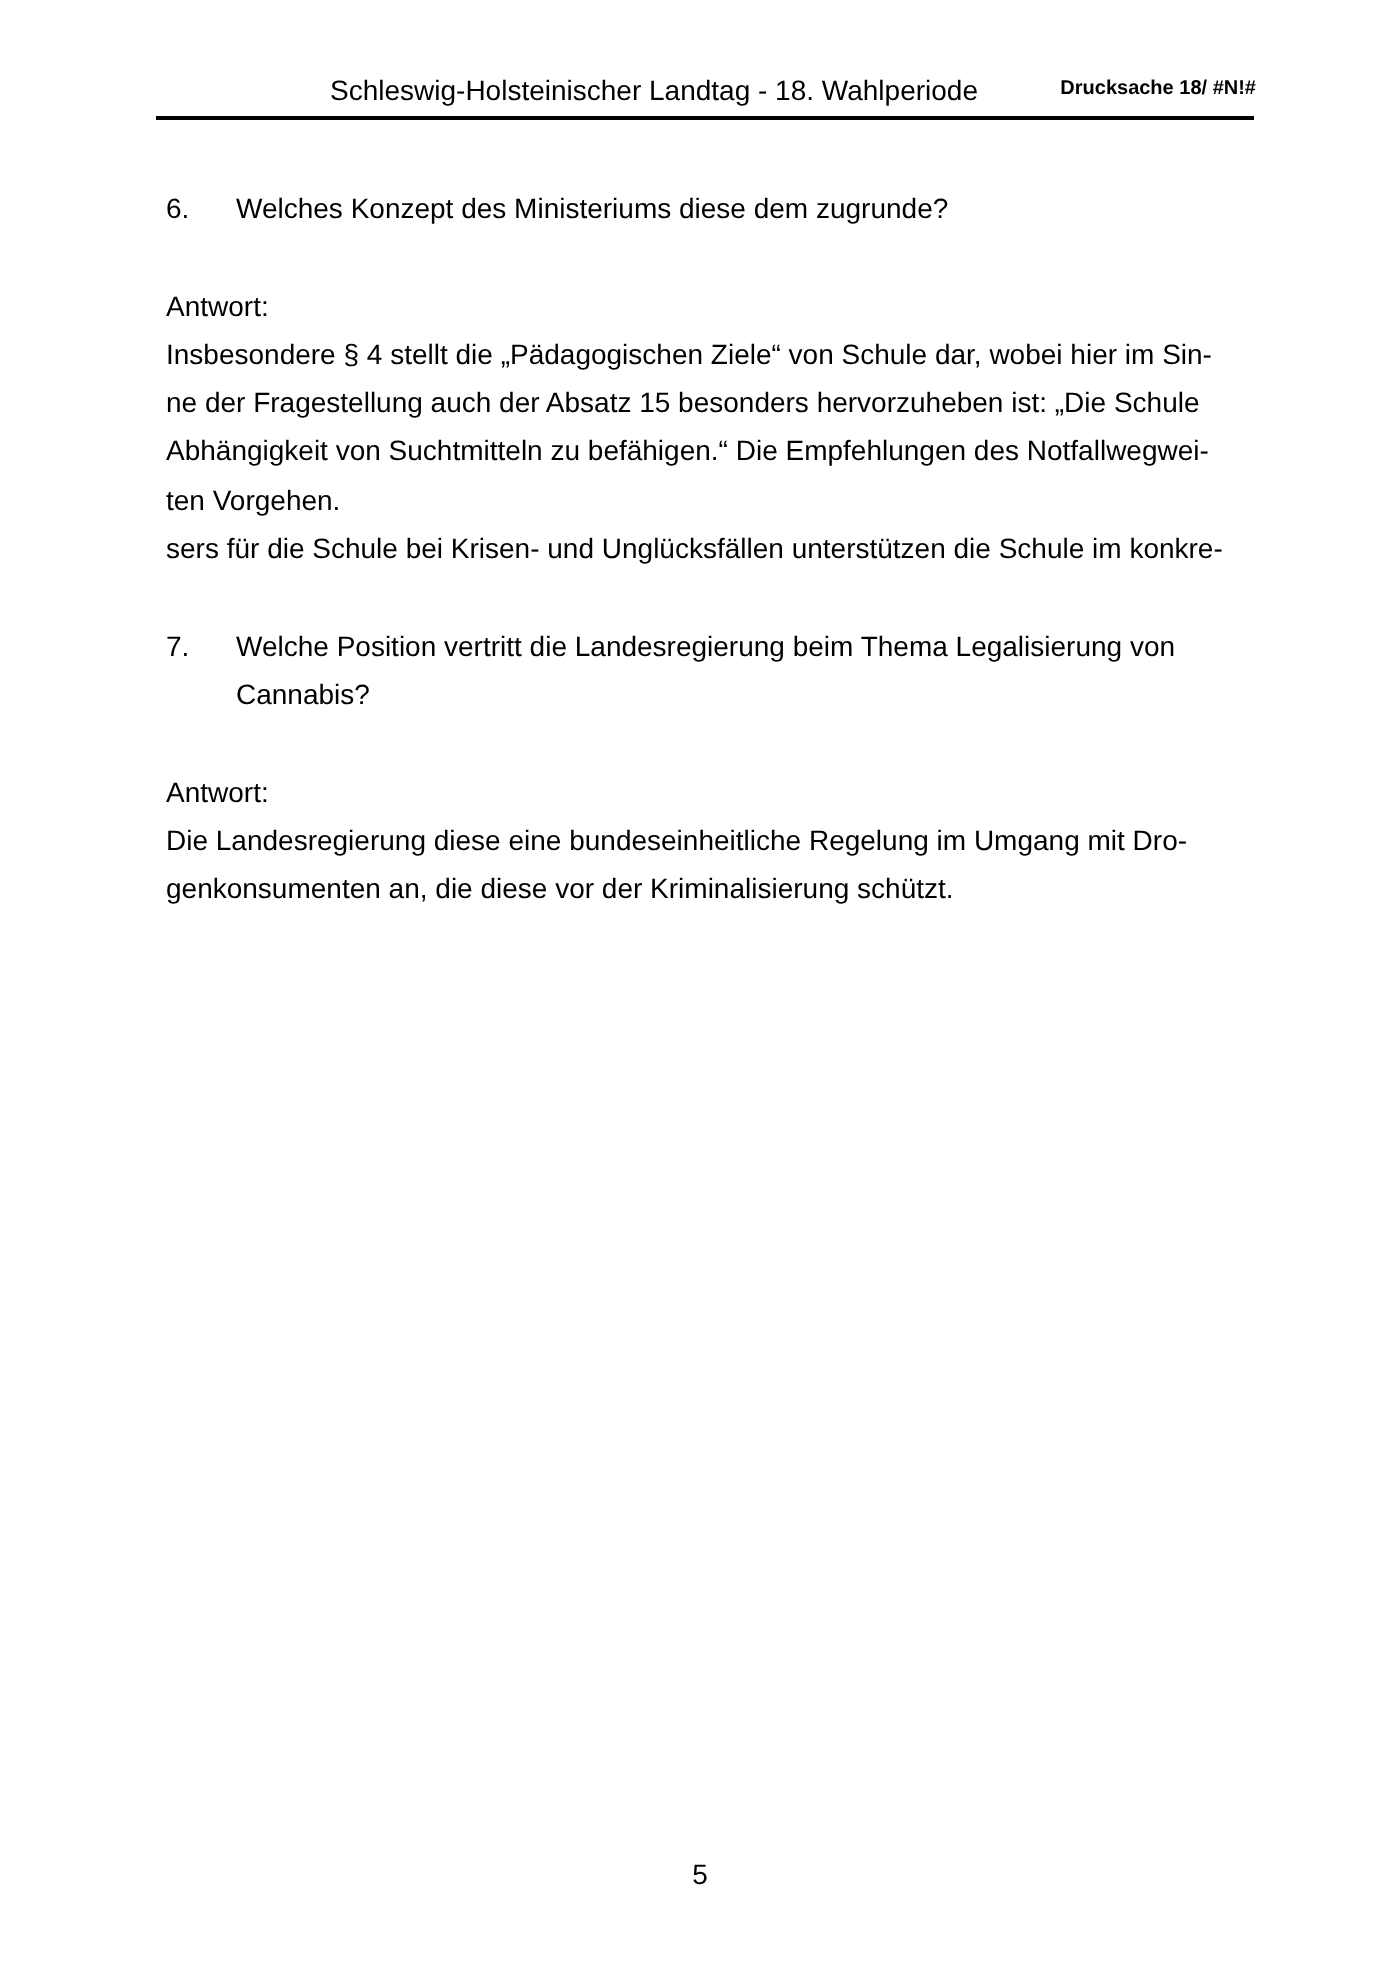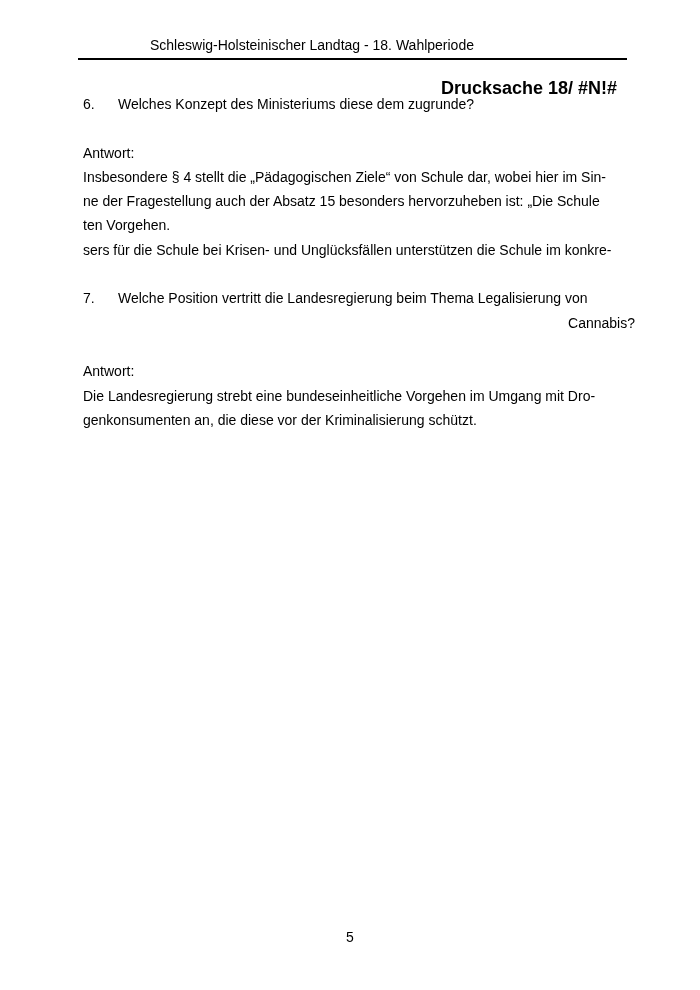--- a/index.html
+++ b/index.html
@@ -8,42 +8,42 @@
     background: #ffffff;
     font-family: "Liberation Sans", sans-serif;
     color: #000000;
     position: relative;
     overflow: hidden;
   }
   .page { position: absolute; inset: 0; background: #ffffff; }
 
   
   .header-center {
-    position: absolute; top: 37px; left: 150px;
+    position: absolute; top: 37px; left: 165px;
     font-size: 14px; line-height: 16px; white-space: nowrap; text-align: center;
   }
   .header-right {
-    position: absolute; top: 37px; right: 83px;
-    font-size: 18px; line-height: 16px; font-weight: bold; white-space: nowrap; margin-top: 43px;
+    position: absolute; top: 37px; right: 72px;
+    font-size: 10px; line-height: 16px; font-weight: bold; white-space: nowrap;
   }
   .header-rule {
     position: absolute; top: 58px; left: 78px;
     width: 549px; height: 2px; background: #000000;
   }
 
   
   .body-text {
     position: absolute; top: 92px; left: 83px; width: 552px;
     font-size: 14px; line-height: 24.3px;
   }
   .line { white-space: nowrap; }
   .spacer { height: 24.3px; }
   .q-row { display: flex; }
   .q-num { width: 35px; flex-shrink: 0; }
-  .q-indent { padding-left: 35px; text-align: right; }
+  .q-indent { padding-left: 35px; }
 
   
   .footer {
     position: absolute; top: 925px; left: 0; width: 700px;
     text-align: center; font-size: 14px; line-height: 24px;
   }
 </style>
 </head>
 <body>
 
@@ -59,39 +59,40 @@
       <span class="q-num">6.</span>
       <span>Welches Konzept des Ministeriums diese dem zugrunde?</span>
     </div>
 
     <div class="spacer"></div>
 
     <div class="line">Antwort:</div>
     <div>
       <div class="line">Insbesondere § 4 stellt die „Pädagogischen Ziele“ von Schule dar, wobei hier im Sin-</div>
       <div class="line">ne der Fragestellung auch der Absatz 15 besonders hervorzuheben ist: „Die Schule</div>
+      <div class="line">Abhängigkeit von Suchtmitteln zu befähigen.“ Die Empfehlungen des Notfallwegwei-</div>
       <div class="line">ten Vorgehen.</div>
       <div class="line">sers für die Schule bei Krisen- und Unglücksfällen unterstützen die Schule im konkre-</div>
     </div>
 
     <div class="spacer"></div>
 
     <div>
       <div class="line q-row">
         <span class="q-num">7.</span>
         <span>Welche Position vertritt die Landesregierung beim Thema Legalisierung von</span>
       </div>
       <div class="line q-indent">Cannabis?</div>
     </div>
 
     <div class="spacer"></div>
 
     <div class="line">Antwort:</div>
     <div>
-      <div class="line">Die Landesregierung strebt eine bundeseinheitliche Vorgehen im Umgang mit Dro-</div>
+      <div class="line">Die Landesregierung diese eine bundeseinheitliche Regelung im Umgang mit Dro-</div>
       <div class="line">genkonsumenten an, die diese vor der Kriminalisierung schützt.</div>
     </div>
 
   </div>
 
   <div class="footer">5</div>
 
 </div>
 
 </body></html>

